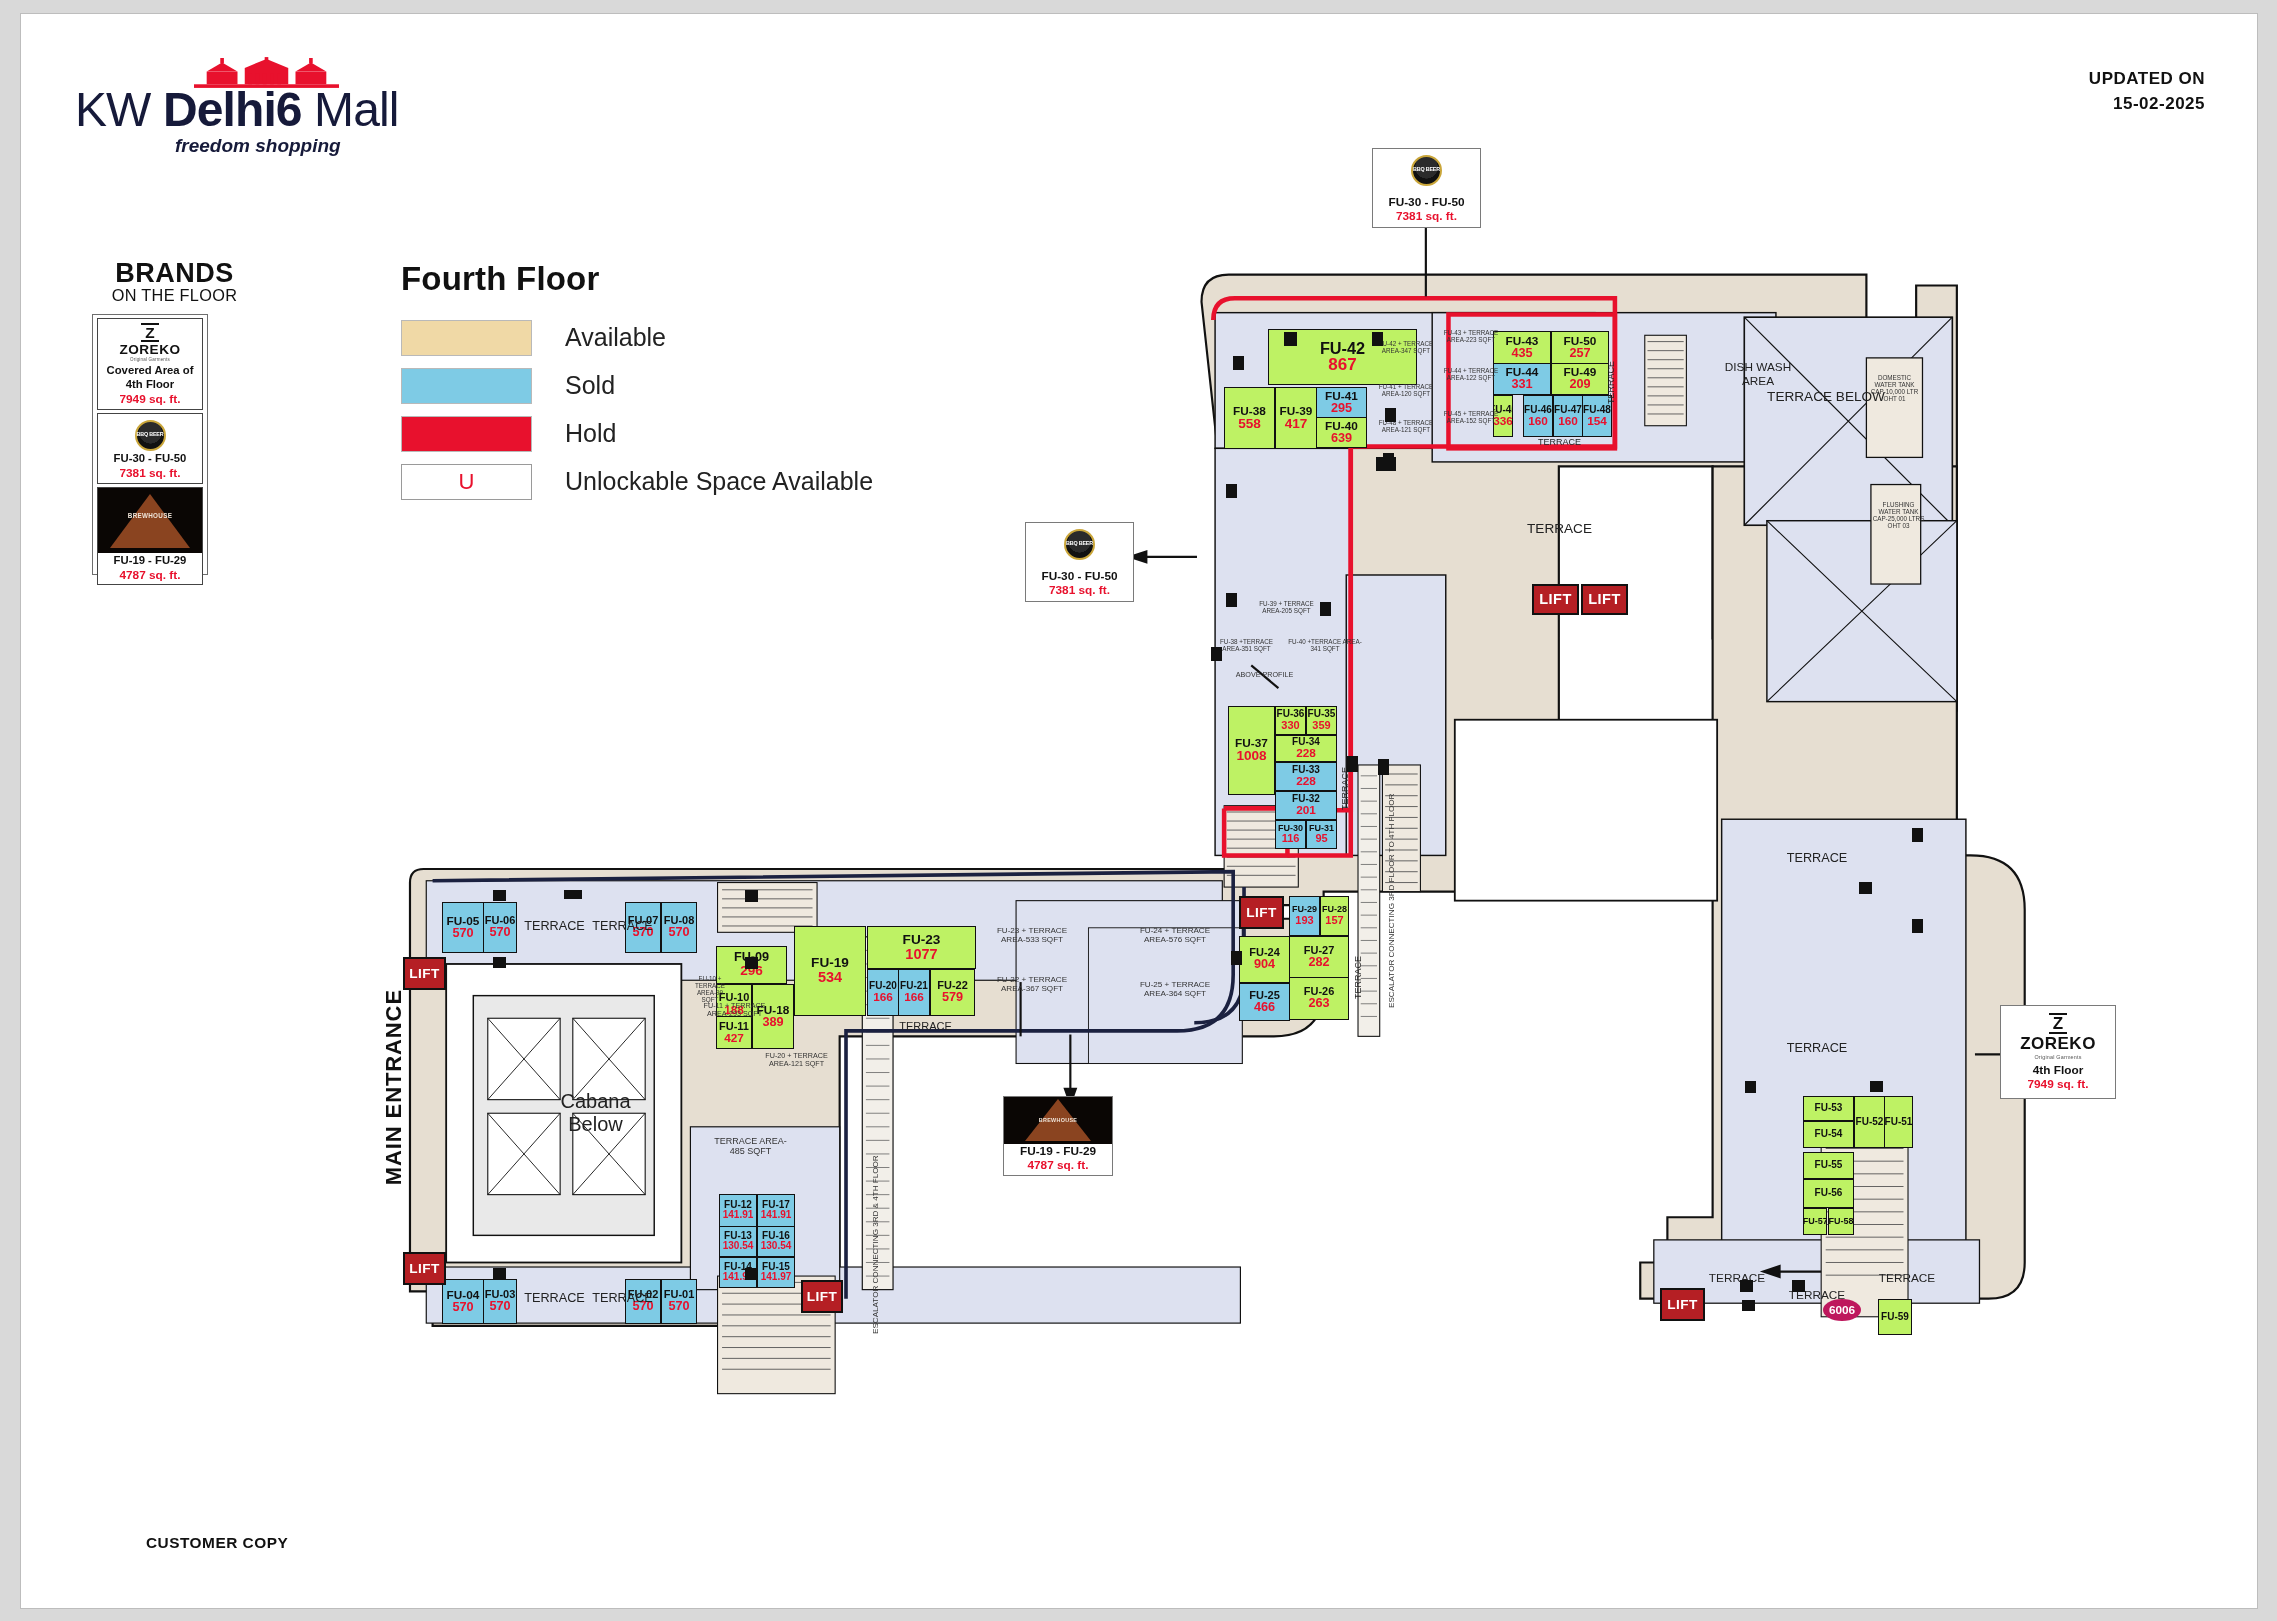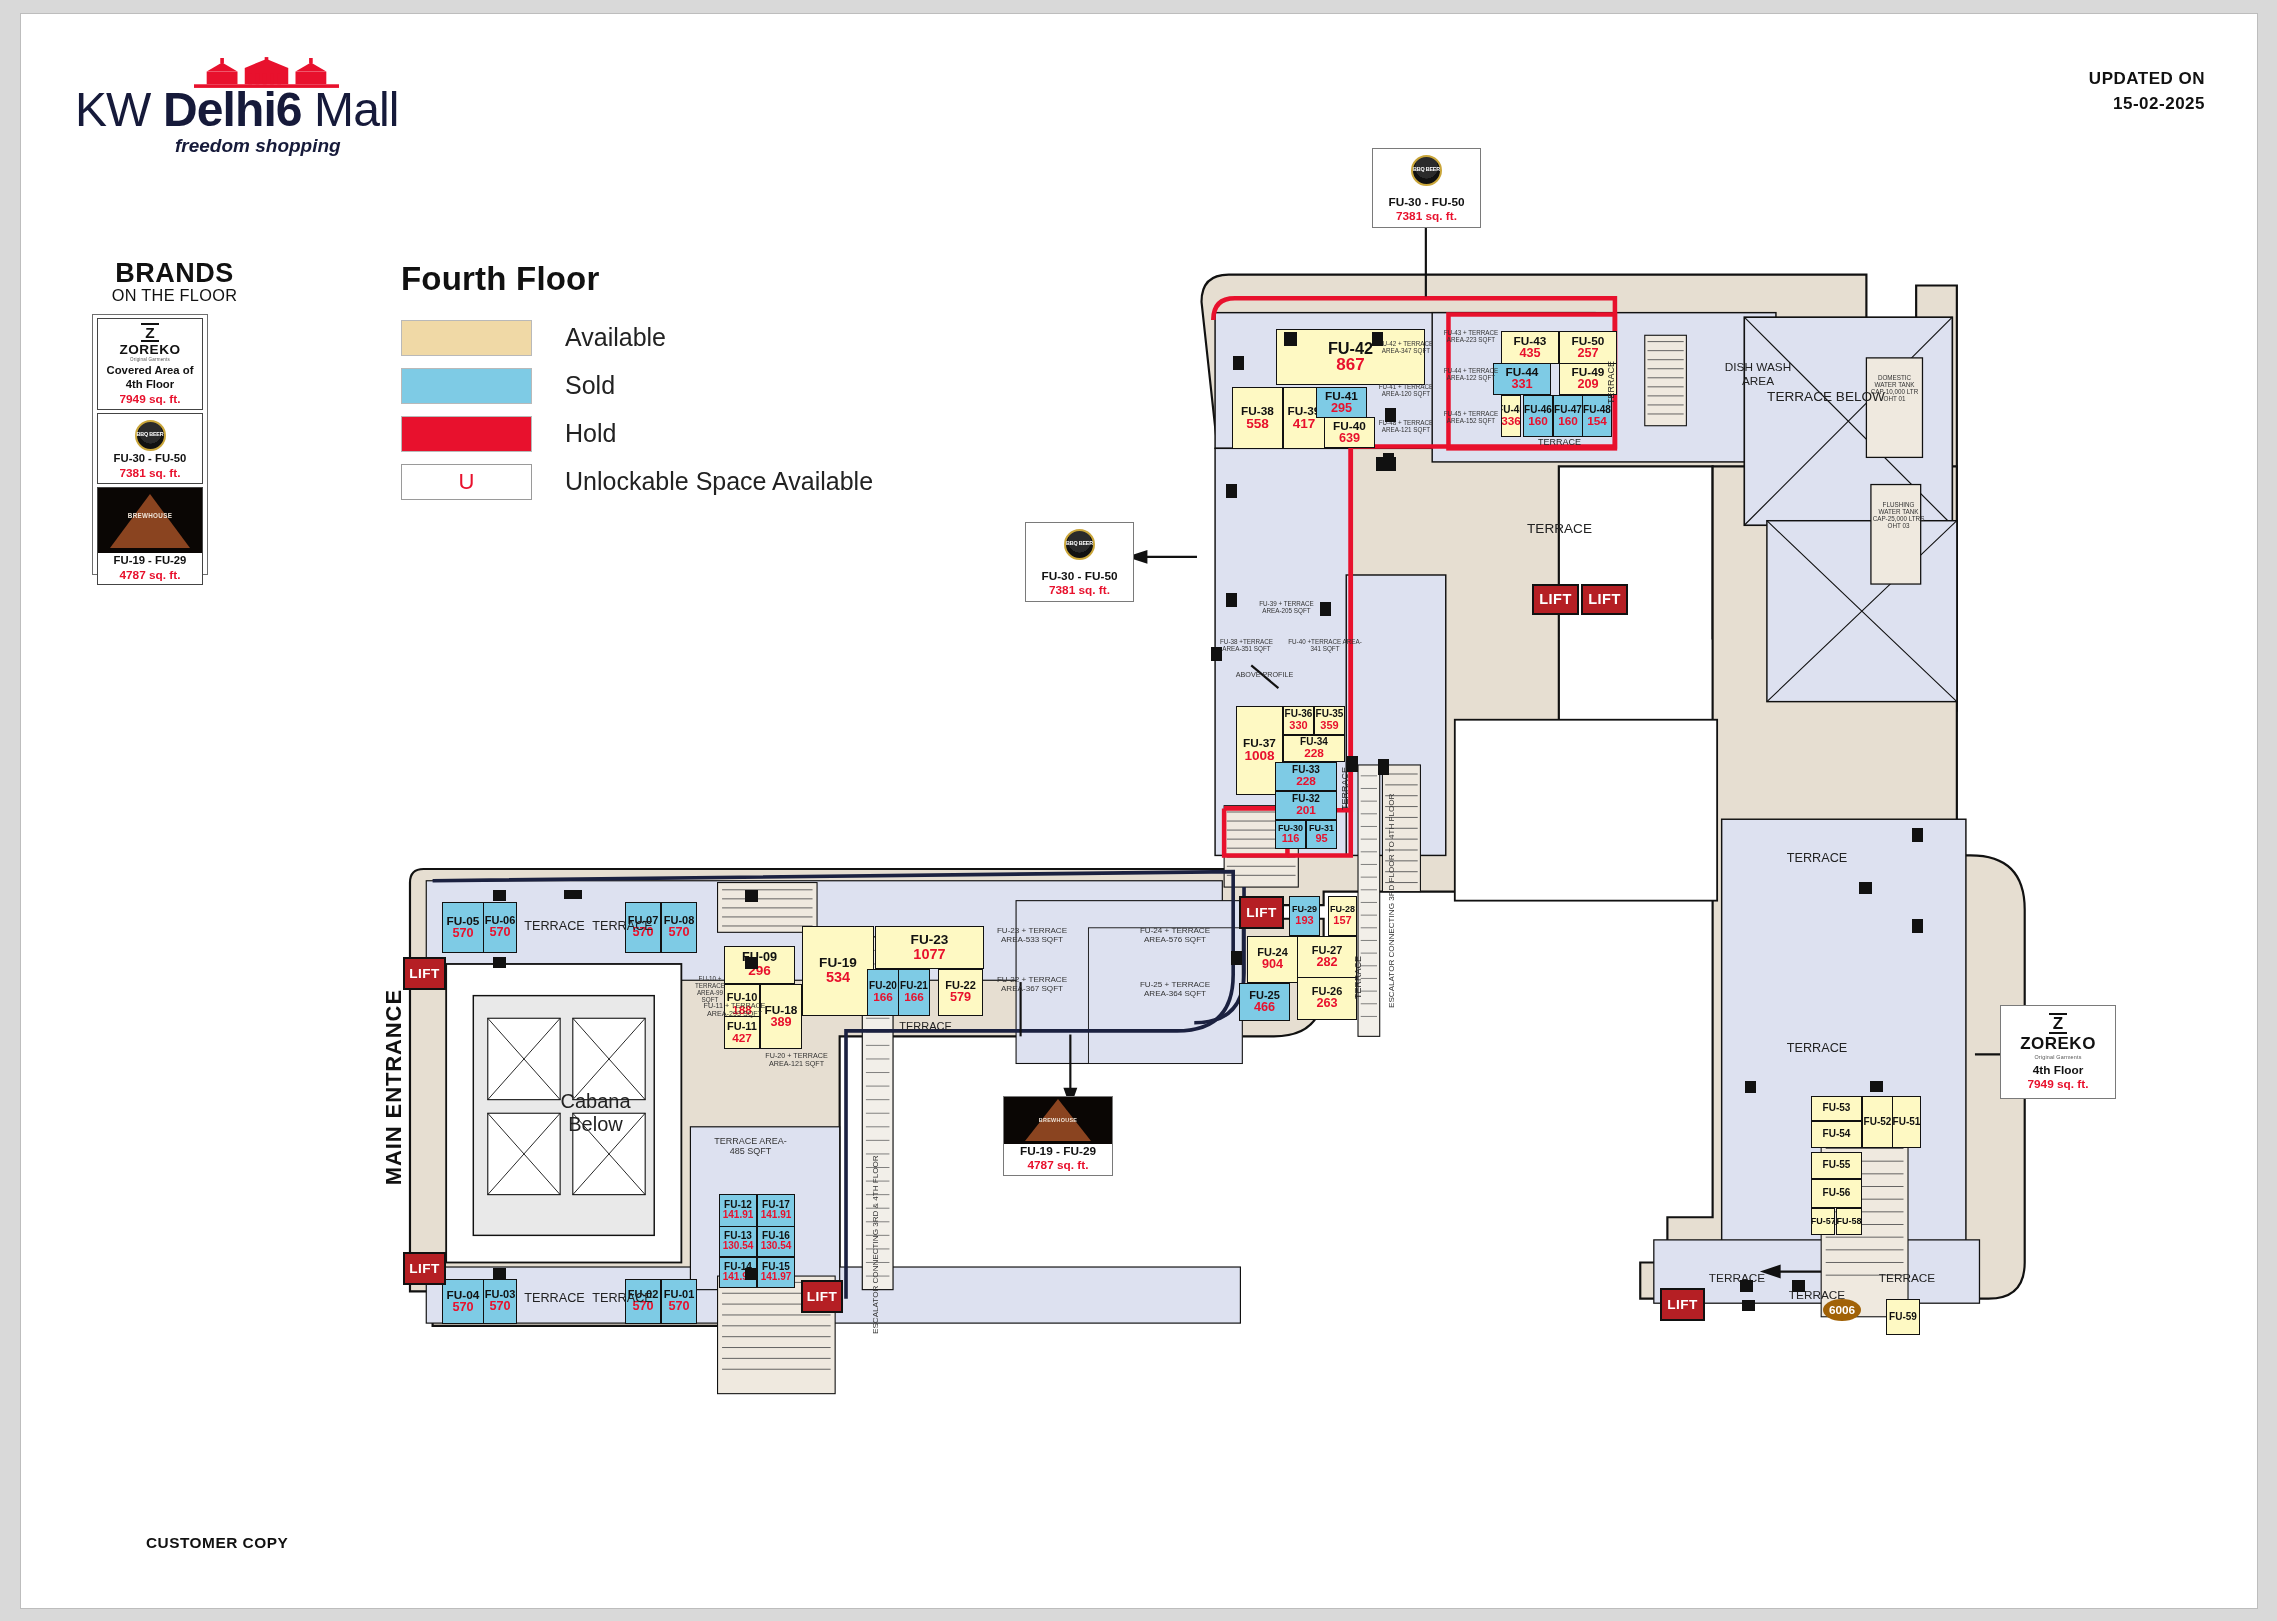--- a/index.html
+++ b/index.html
@@ -96,21 +96,21 @@
 
   
   .unit {
     position:absolute; border:1.4px solid #111; overflow:hidden;
     display:flex; flex-direction:column; align-items:center; justify-content:center;
     line-height:1.02;
   }
   .unit .id  { font-weight:700; color:#111; white-space:nowrap; }
   .unit .ar  { font-weight:700; color:#e8112d; white-space:nowrap; }
   .sold { background:#7ecbe5; }
-  .avail{ background:#fef9c3;margin-left:8px; }
+  .avail{ background:#bef264; }
 
   .terr-lbl{ position:absolute; color:#222; font-weight:400; text-align:center;}
   .tiny{ position:absolute; color:#333; text-align:center; line-height:1.12; }
   .lift{
     position:absolute; background:#b51f24; border:2.7px solid #111;
     color:#fff; font-weight:700; display:flex;align-items:center;justify-content:center;
     letter-spacing:0.5px;
   }
   .blk{ position:absolute; background:#111; }
   .vert { writing-mode:vertical-rl; transform:rotate(180deg); }
@@ -131,21 +131,21 @@
   }
   #cabana{
     position:absolute; left:511px; top:1076px; width:127px; text-align:center;
     font-size:20px; color:#222; line-height:1.15;
   }
   #customer-copy{
     position:absolute; left:125px; top:1520px;
     font-size:15.4px; font-weight:700; color:#111; letter-spacing:0.5px;
   }
   .oval6006{
-    position:absolute; background:#a16207; border-radius:50%;
+    position:absolute; background:#be185d; border-radius:50%;
     color:#fff; font-size:11.8px; font-weight:700;
     display:flex;align-items:center;justify-content:center;
   }
 </style>
 </head>
 <body>
 
 <div id="page">
 
   <div id="logo">

